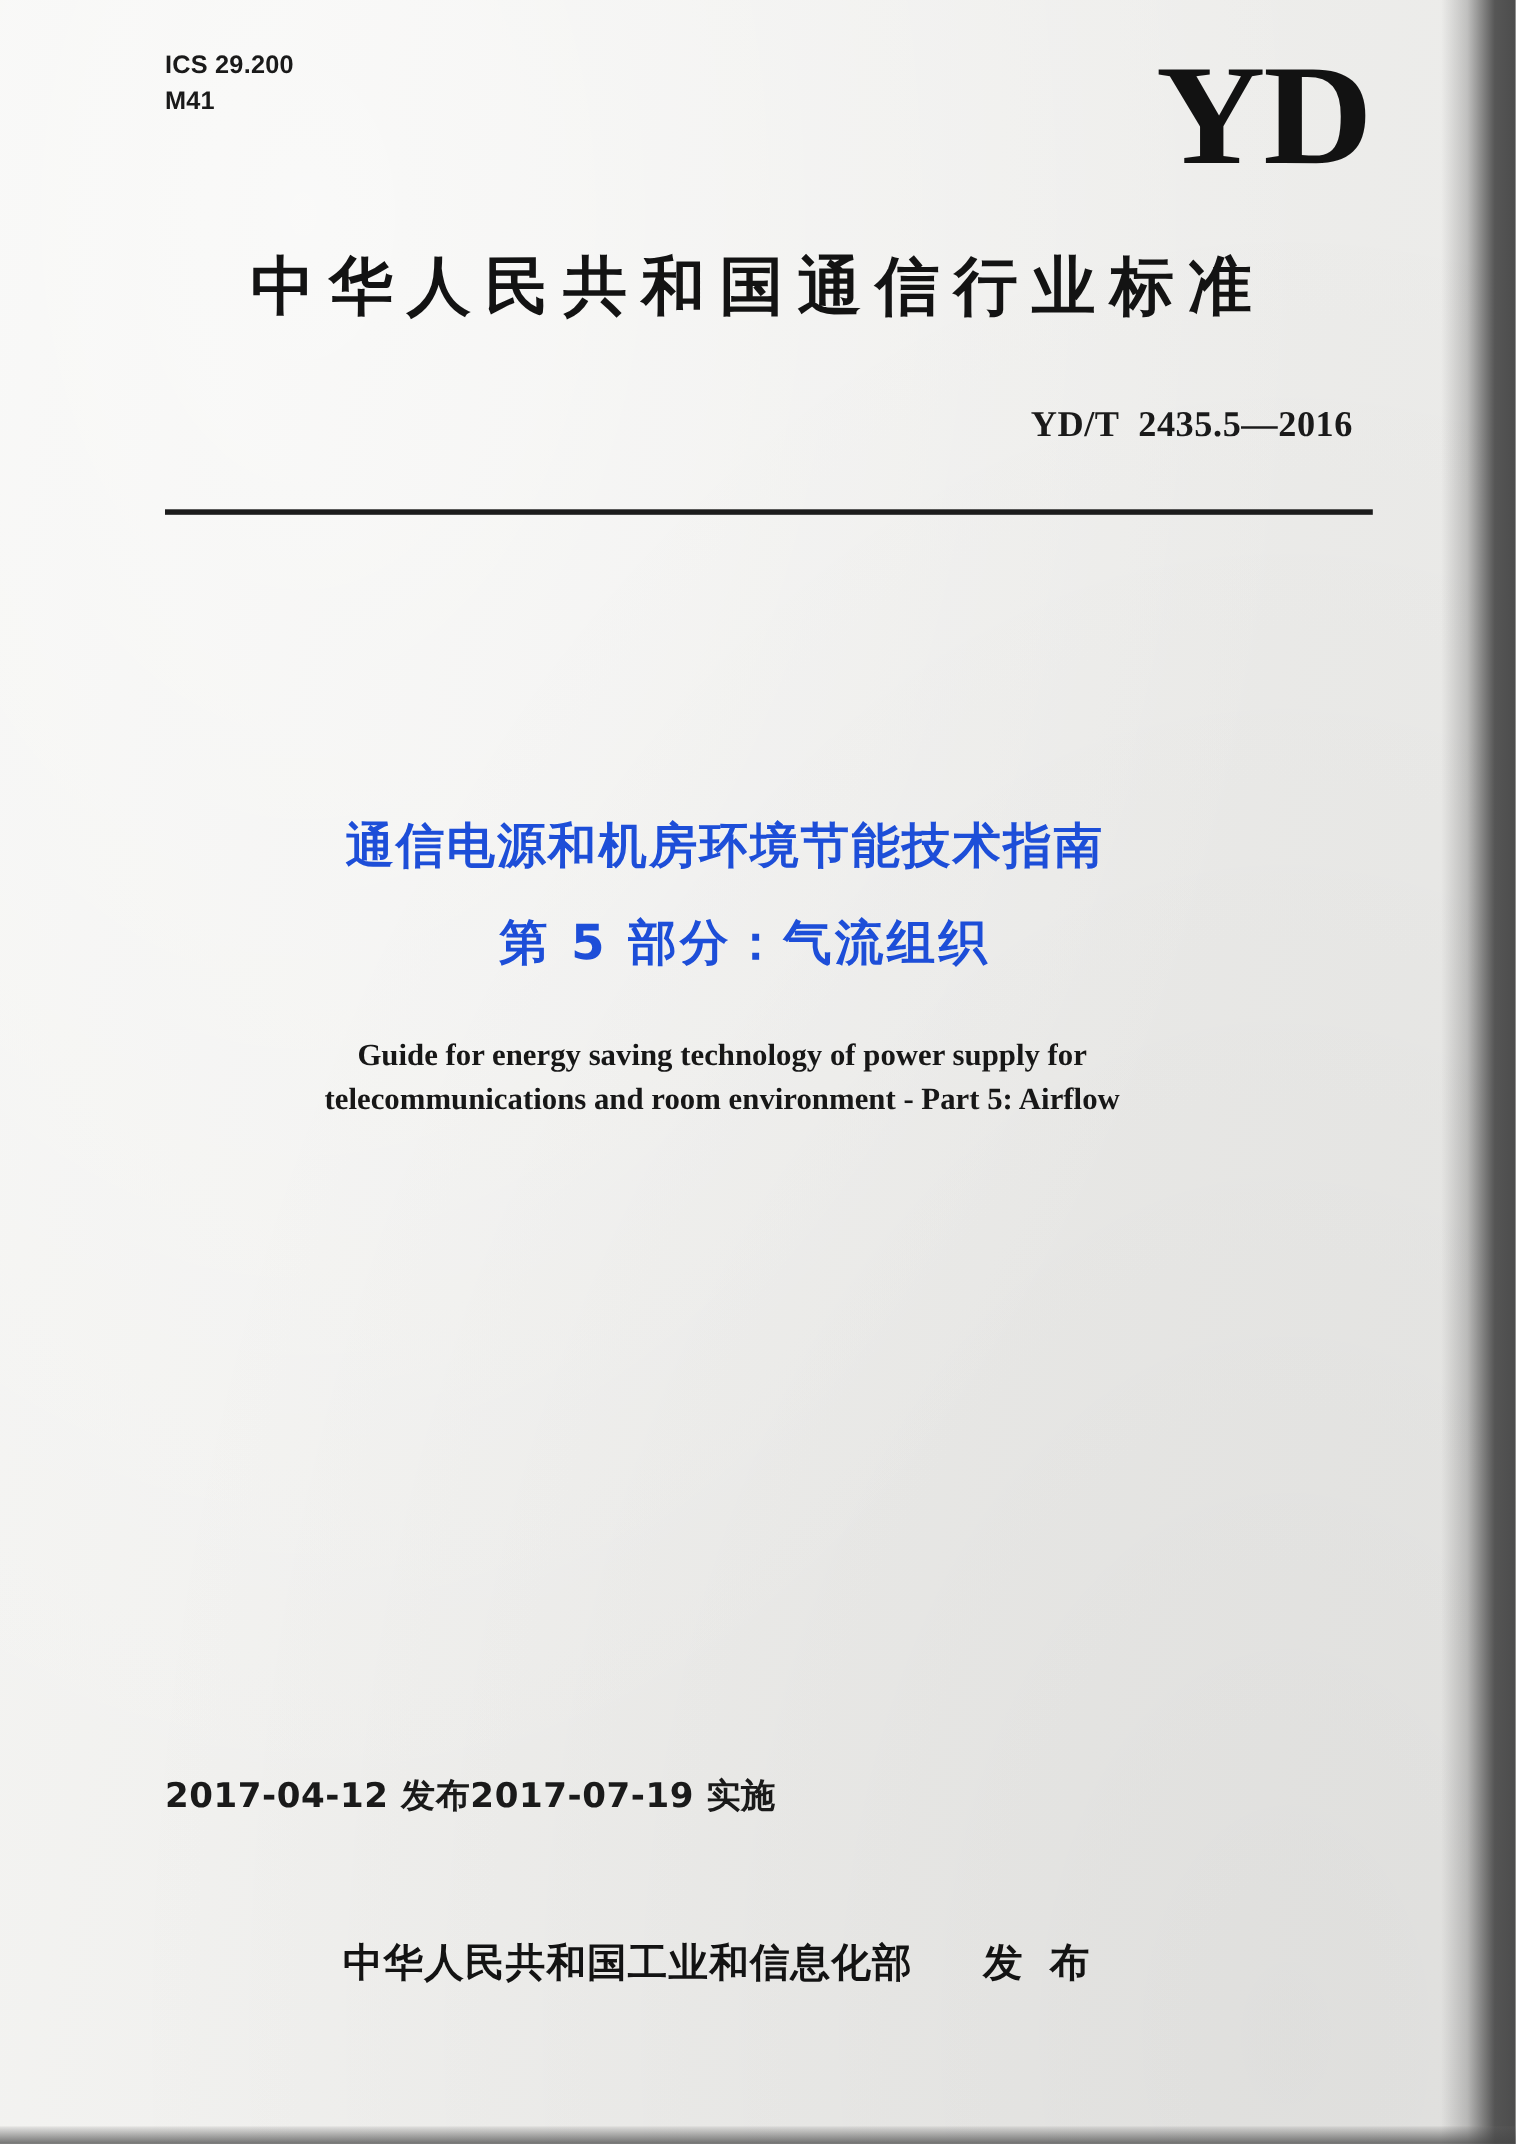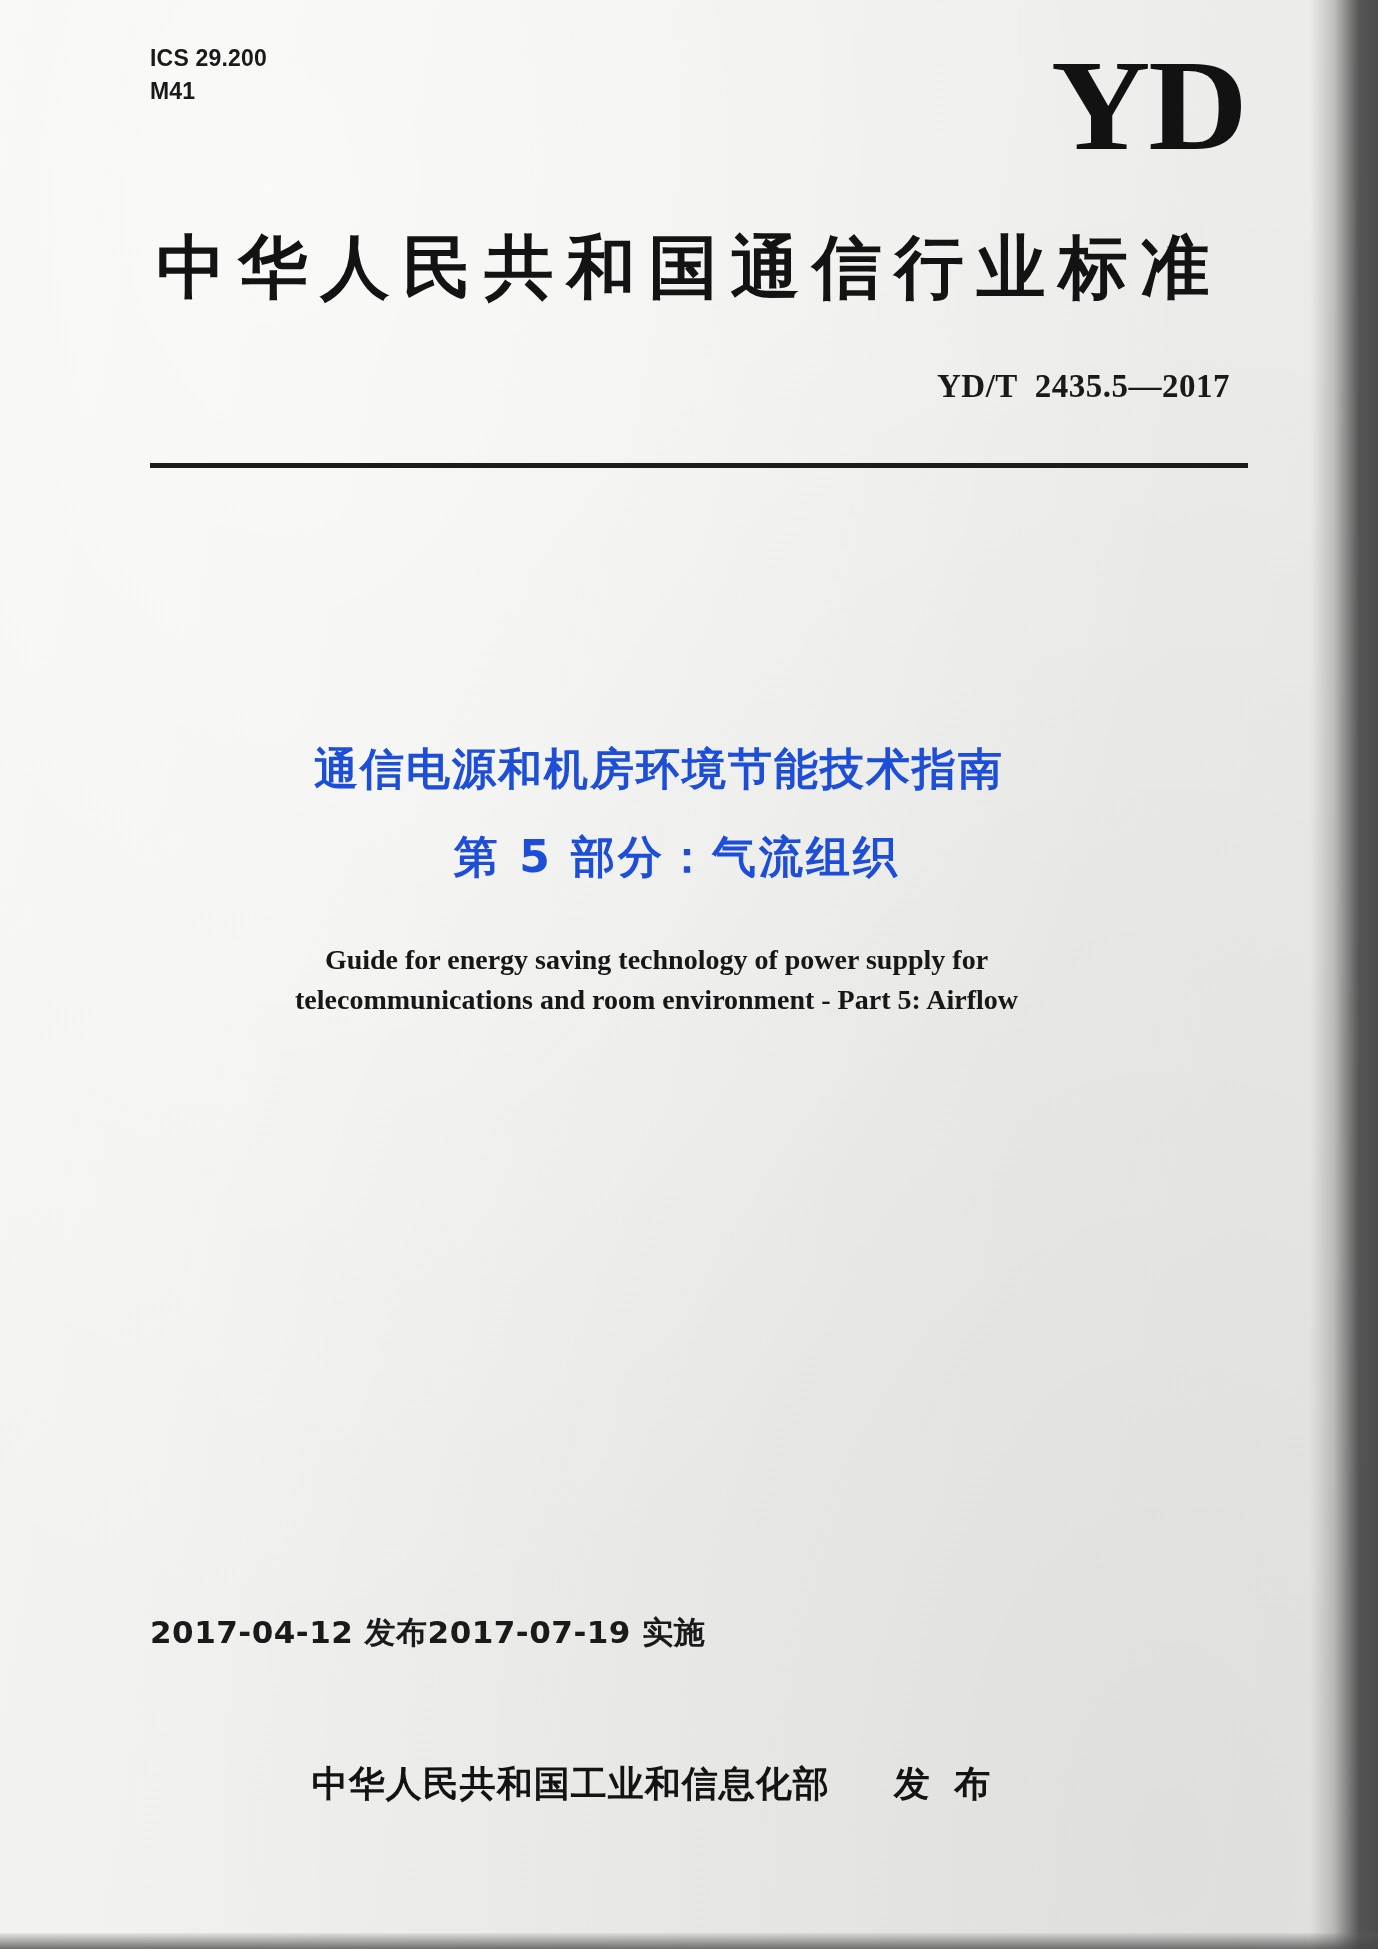--- a/index.html
+++ b/index.html
@@ -78,21 +78,21 @@
   }
 
   .national-title {
     position: absolute;
     left: 0;
     right: 0;
     top: 222px;
     text-align: center;
     font-family: "DejaVu Sans", sans-serif;
     font-weight: bold;
-    font-size: 69px;
+    font-size: 58px;
     letter-spacing: 13px;
     padding-left: 1px;
     color: #131313;
   }
 
   .std-number {
     position: absolute;
     right: 148px;
     top: 368px;
     font-family: "Liberation Serif", serif;
@@ -185,21 +185,21 @@
 
     <div class="ics-block">
       <div>ICS 29.200</div>
       <div>M41</div>
     </div>
 
     <div class="yd-logo">YD</div>
 
     <div class="national-title">中华人民共和国通信行业标准</div>
 
-    <div class="std-number">YD/T  2435.5—2017</div>
+    <div class="std-number">YD/T  2435.5—2016</div>
 
     <div class="rule"></div>
 
     <div class="title-cn-1">通信电源和机房环境节能技术指南</div>
     <div class="title-cn-2">第 5 部分：气流组织</div>
 
     <div class="title-en">Guide for energy saving technology of power supply for telecommunications and room environment - Part 5: Airflow</div>
 
     <div class="dates">
       <span>2017-04-12 发布</span>

